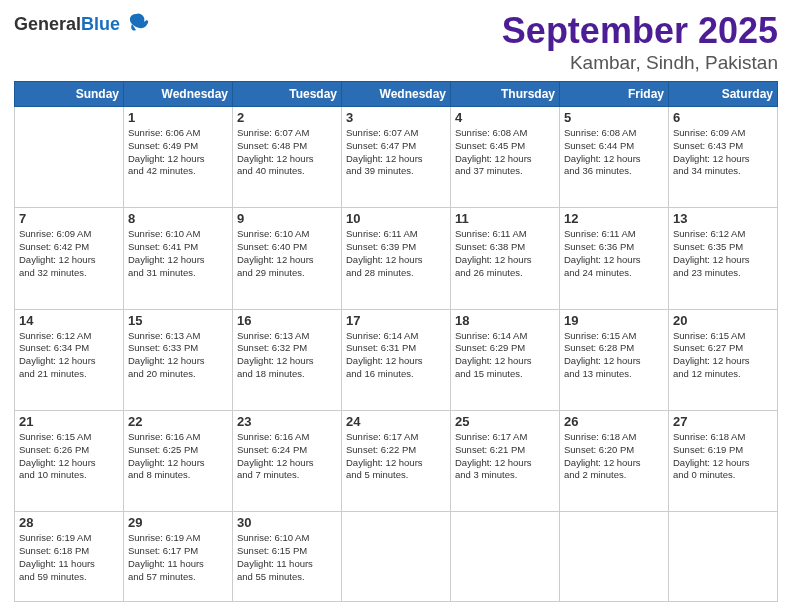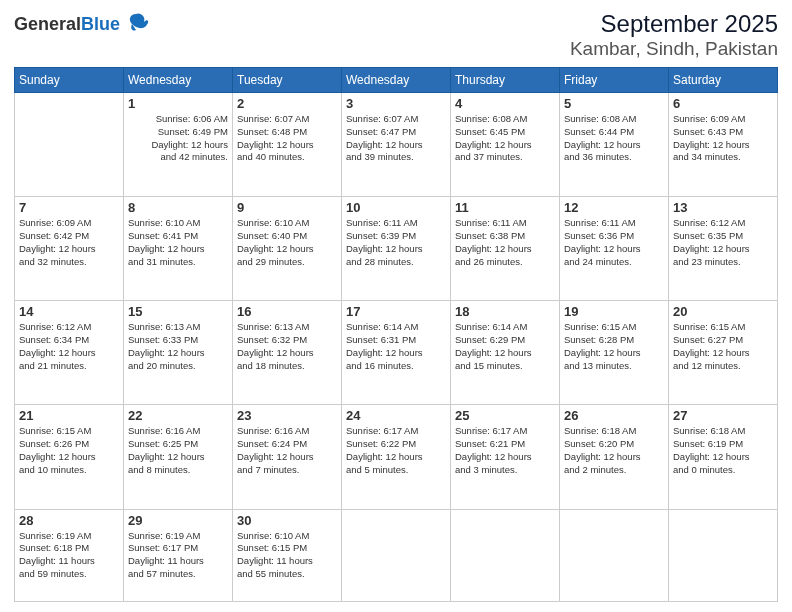--- a/index.html
+++ b/index.html
@@ -37,43 +37,43 @@
     }
     .logo-text-blue {
       font-size: 18px;
       font-weight: bold;
       color: #1a6fbd;
     }
     .title-block {
       text-align: right;
     }
     .title-month {
-      font-size: 24px;
-      font-weight: normal;
-      color: #0f172a;
+      font-size: 36px;
+      font-weight: bold;
+      color: #4c1d95;
     }
     .title-location {
       font-size: 19px;
       color: #555;
     }
     .calendar {
       flex: 1;
       border: 1px solid #ccc;
       border-collapse: collapse;
       width: 100%;
       table-layout: fixed;
     }
     .calendar th {
       background-color: #2a6db5;
       color: #fff;
       font-size: 12px;
-      font-weight: normal;
+      font-weight: bold;
       padding: 5px 4px;
       border: 1px solid #1a5a9a;
-      text-align: left;
+      text-align: right;
     }
     .calendar td {
       border: 1px solid #ccc;
       vertical-align: top;
       padding: 3px 4px;
       height: 88px;
     }
     .day-num {
       font-size: 13px;
       font-weight: bold;
@@ -130,21 +130,21 @@
         <th>Thursday</th>
         <th>Friday</th>
         <th>Saturday</th>
       </tr>
     </thead>
     <tbody id="calendar-body">
     <tr>
           <td class="empty-cell"></td>
           <td>
             <span class="day-num">1</span>
-            <div class="day-info" style="white-space: pre-line; text-align: right;">Sunrise: 6:06 AM
+            <div class="day-info" style="white-space: pre-line;">Sunrise: 6:06 AM
 Sunset: 6:49 PM
 Daylight: 12 hours
 and 42 minutes.</div>
           </td>
           <td>
             <span class="day-num">2</span>
             <div class="day-info" style="white-space: pre-line;">Sunrise: 6:07 AM
 Sunset: 6:48 PM
 Daylight: 12 hours
 and 40 minutes.</div>

